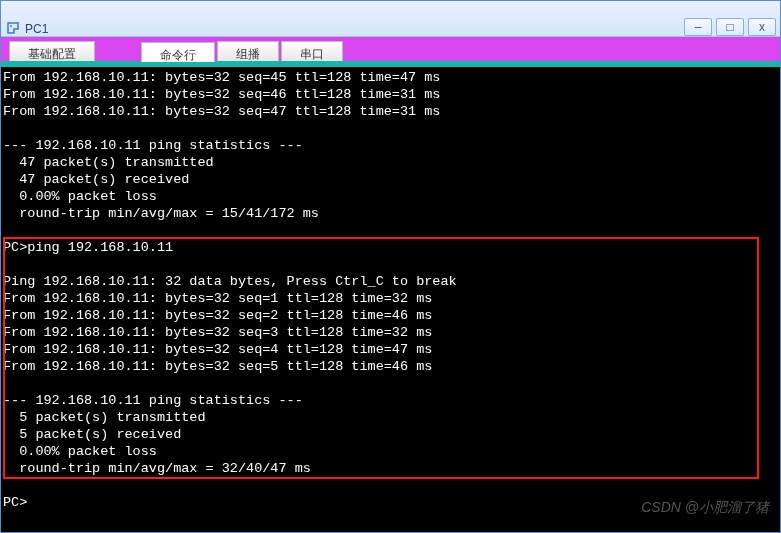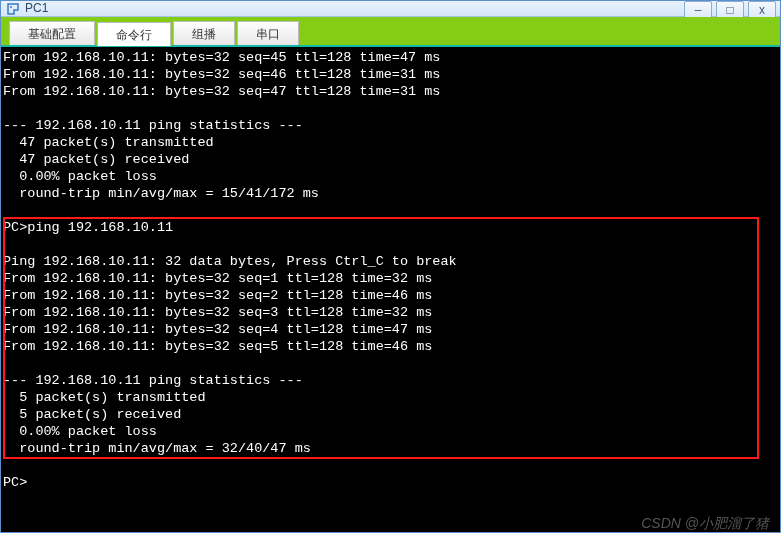--- a/index.html
+++ b/index.html
@@ -1,29 +1,29 @@
 <!DOCTYPE html>
 <html><head>
 <meta charset="utf-8">
 <style>
 * { margin: 0; padding: 0; box-sizing: border-box; }
 body { font-family: "Microsoft YaHei", Arial, sans-serif; background: #d4e5f7; width: 781px; height: 533px; overflow: hidden; position: relative; }
 .window { width: 781px; height: 533px; background: #fff; border: 1px solid #5a8fc8; display: flex; flex-direction: column; }
-.titlebar { height: 16px; background: linear-gradient(#e8f1fb, #d5e6f9); display: flex; align-items: flex-start; padding: 0 4px; border-bottom: 1px solid #a5c5e8; }
+.titlebar { height: 36px; background: linear-gradient(#e8f1fb, #d5e6f9); display: flex; align-items: flex-end; padding: 0 4px; border-bottom: 1px solid #a5c5e8; }
 .titlebar-icon { width: 16px; height: 16px; margin-right: 4px; display: flex; align-items: center; justify-content: center; }
 .titlebar-title { font-size: 12px; color: #2a4a6a; flex: 1; }
 .titlebar-btns { display: flex; gap: 4px; }
 .titlebar-btn { width: 28px; height: 18px; background: linear-gradient(#f5f9fd,#dde9f7); border: 1px solid #8aaed2; display:flex; align-items:center; justify-content:center; font-size: 12px; color:#3a5a7a; cursor:pointer; border-radius:2px;}
-.tabs { height: 30px; background: #84cc16; border-bottom: 2px solid #14b8a6; display:flex; padding: 4px 8px 0 8px; gap:0; }
+.tabs { height: 30px; background: #d946ef; border-bottom: 6px solid #14b8a6; display:flex; padding: 4px 8px 0 8px; gap:0; }
 .tab { padding: 4px 18px; font-size: 12px; border: 1px solid #bbb; border-bottom:none; background: linear-gradient(#fefefe,#e8e8e8); color:#333; cursor:pointer; margin-right:2px; }
-.tab.active { background: #fff; border-bottom:1px solid #fff; position:relative; top:1px; }
+.tab.active { background: #fff; border-bottom:1px solid #fff; position:relative; top:1px;margin-left:44px; }
 .console-wrap { flex:1; background:#000; position:relative; overflow:hidden; padding:2px; }
 .console { font-family: "Consolas","Courier New",monospace; font-size: 13.5px; line-height: 17px; color:#fff; white-space: pre; }
 .highlight-box { position:absolute; border: 2px solid #ff1a1a; pointer-events:none; }
-.watermark { position:absolute; right:12px; bottom:0; font-size:14px; color:rgba(120,120,120,0.7); font-style:italic; font-family:"Microsoft YaHei",sans-serif; }
+.watermark { position:absolute; right:12px; bottom:16px; font-size:14px; color:rgba(120,120,120,0.7); font-style:italic; font-family:"Microsoft YaHei",sans-serif; }
 </style>
 </head>
 <body>
 
 <div class="window">
   <div class="titlebar">
     <span class="titlebar-icon">
       <svg width="14" height="14" viewBox="0 0 14 14">
           <path d="M2 2 L12 2 L12 8 L8 8 L8 12 L2 12 Z" fill="none" stroke="#3a7ac8" stroke-width="1.5"></path>
           <circle cx="5" cy="5" r="1" fill="#3a7ac8"></circle>

